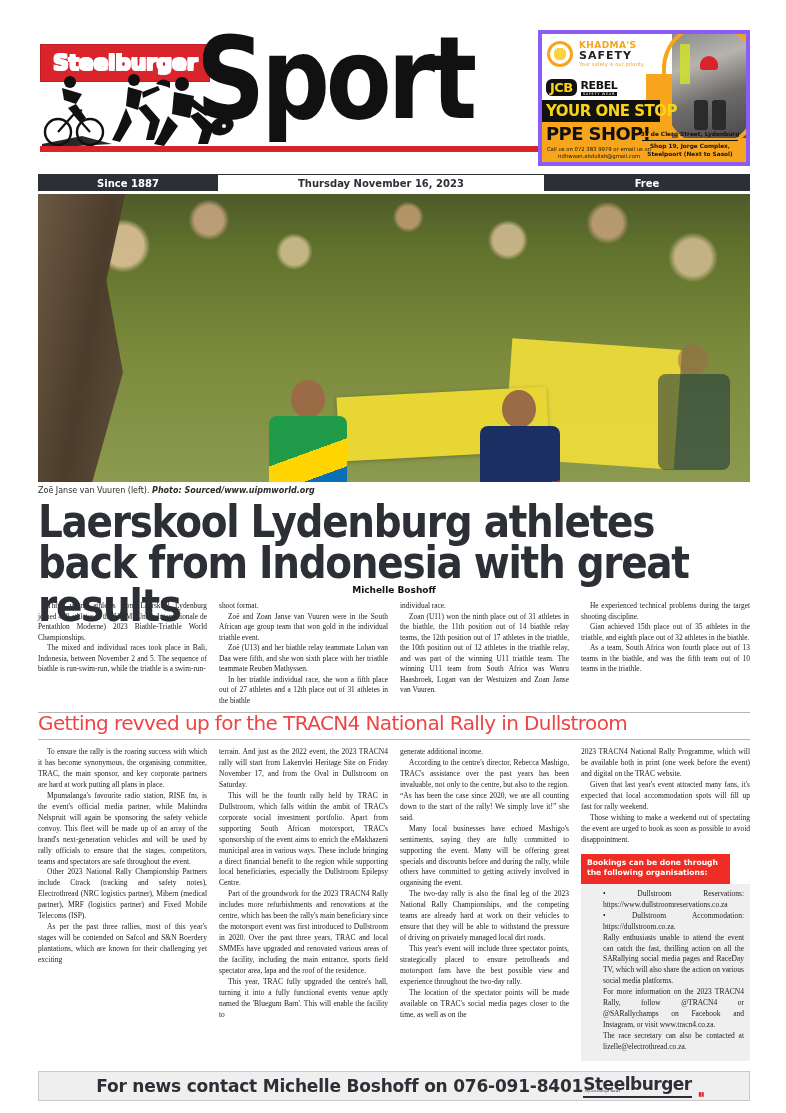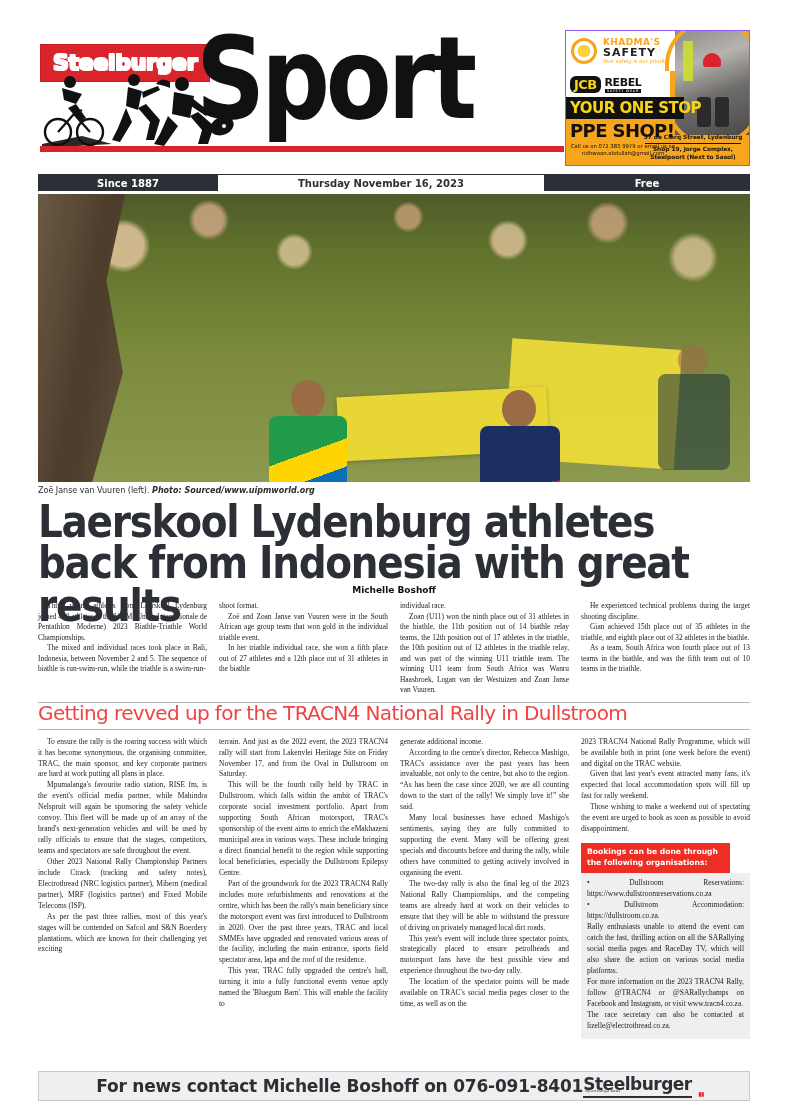--- a/index.html
+++ b/index.html
@@ -73,22 +73,22 @@
   .runner-right{
     position:absolute;
     right:4px; top:4px;
     width:78px; height:120px;
   }
 
   
   .ad-box{
     position:absolute;
     right:36px; top:30px;
-    width:185px; height:136px;
-    border:1px solid #8b5cf6;
+    width:212px; height:136px;
+    border:4px solid #8b5cf6;
     background:#f7a51c;
     overflow:hidden;
     font-family:"DejaVu Sans", sans-serif;
   }
   .ad-top{
     position:relative;
     height:40px;
     background:#fff;
     display:flex; align-items:center;
   }
@@ -305,21 +305,21 @@
     color:#fff;
     font-family:"DejaVu Sans", sans-serif;
     font-weight:bold;
     font-size:7.6px;
     line-height:1.4;
     padding:4px 6px 5px 6px;
     width:88%;
   }
   .book-body{
     background:#efefef;
-    padding:5px 6px 8px 6px;
+    padding:5px 6px 8px 22px;
     font-family:"DejaVu Sans", sans-serif;
     font-size:7px;
     line-height:1.52;
     color:#1b1b1b;
   }
   .book-body p{ margin:0; text-indent:0; }
 
   
   .footer{
     position:absolute;
@@ -491,20 +491,21 @@
   <div class="byline">Michelle Boshoff</div>
 
   <div class="cols4">
     <div class="col">
       <p>Three young athletes from Laerskool Lydenburg joined 450 athletes at the UIPM (Union Internationale de Pentathlon Moderne) 2023 Biathle-Triathle World Championships.</p>
       <p>The mixed and individual races took place in Bali, Indonesia, between November 2 and 5. The sequence of biathle is run-swim-run, while the triathle is a swim-run-</p>
     </div>
     <div class="col">
       <p class="noind">shoot format.</p>
       <p>Zoë and Zoan Janse van Vuuren were in the South African age group team that won gold in the individual triathle event.</p>
+      <p>Zoë (U13) and her biathle relay teammate Lohan van Daa were fifth, and she won sixth place with her triathle teammate Reuben Mathyssen.</p>
       <p>In her triathle individual race, she won a fifth place out of 27 athletes and a 12th place out of 31 athletes in the biathle</p>
     </div>
     <div class="col">
       <p class="noind">individual race.</p>
       <p>Zoan (U11) won the ninth place out of 31 athletes in the biathle, the 11th position out of 14 biathle relay teams, the 12th position out of 17 athletes in the triathle, the 10th position out of 12 athletes in the triathle relay, and was part of the winning U11 triathle team. The winning U11 team from South Africa was Wanru Haasbroek, Logan van der Westuizen and Zoan Janse van Vuuren.</p>
     </div>
     <div class="col">
       <p>He experienced technical problems during the target shooting discipline.</p>
       <p>Gian achieved 15th place out of 35 athletes in the triathle, and eighth place out of 32 athletes in the biathle.</p>
       <p>As a team, South Africa won fourth place out of 13 teams in the biathle, and was the fifth team out of 10 teams in the triathle.</p>

